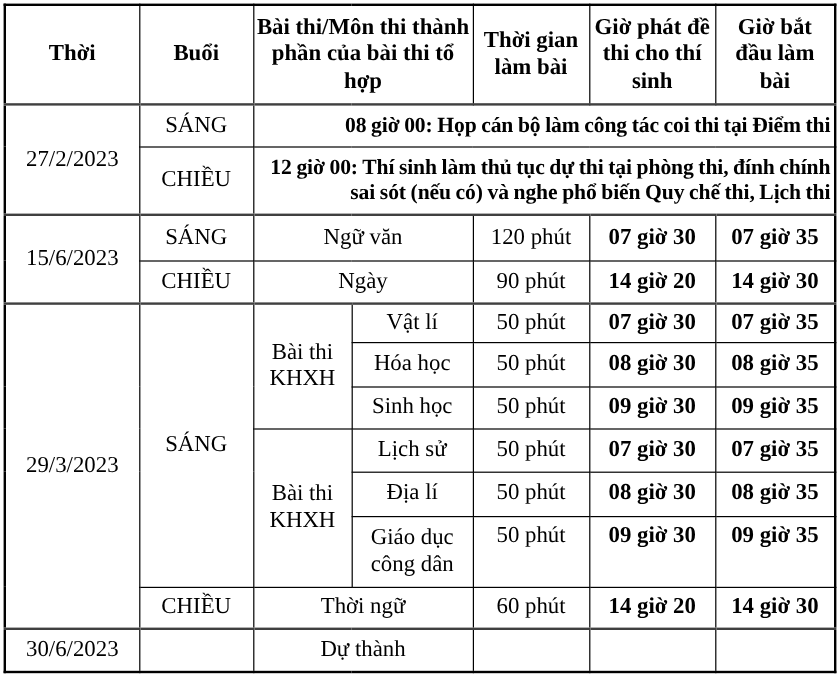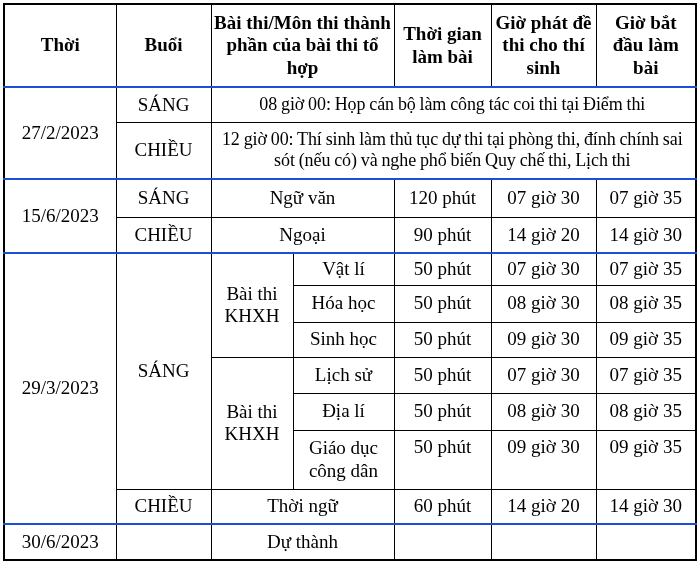--- a/index.html
+++ b/index.html
@@ -35,36 +35,37 @@
     vertical-align: middle;
     padding: 1px 2px;
     font-size: 19px;
     line-height: 1.16;
     overflow: hidden;
   }
   th {
     font-weight: bold;
   }
   td.note {
-    text-align: center;
+    text-align: right;
     padding-left: 1px;
     padding-right: 3px;
     font-size: 18px;
     word-spacing: -0.5px;
     letter-spacing: -0.1px;
+    font-weight: bold;
   }
   td.time {
-    font-weight: normal;
+    font-weight: bold;
   }
   td.vtop {
     vertical-align: top;
     padding-top: 5px;
   }
   tr.sep > th, tr.sep > td {
-    border-top: 2px solid #1d4ed8;
+    border-top: 2px solid #404040;
   }
 </style>
 </head>
 <body>
 
 <div class="page">
   <table class="schedule">
     <colgroup>
       <col class="c-date">
         <col class="c-session">
@@ -98,21 +99,21 @@
       <tr class="sep" style="height:38px">
         <td rowspan="2">15/6/2023</td>
         <td>SÁNG</td>
         <td colspan="2">Ngữ văn</td>
         <td>120 phút</td>
         <td class="time">07 giờ 30</td>
         <td class="time">07 giờ 35</td>
       </tr>
       <tr style="height:36px">
         <td>CHIỀU</td>
-        <td colspan="2">Ngoại</td>
+        <td colspan="2">Ngày</td>
         <td>90 phút</td>
         <td class="time">14 giờ 20</td>
         <td class="time">14 giờ 30</td>
       </tr>
 
       <tr class="sep" style="height:32px">
         <td rowspan="7">29/3/2023</td>
         <td rowspan="6">SÁNG</td>
         <td rowspan="3">Bài thi KHXH</td>
         <td>Vật lí</td>

